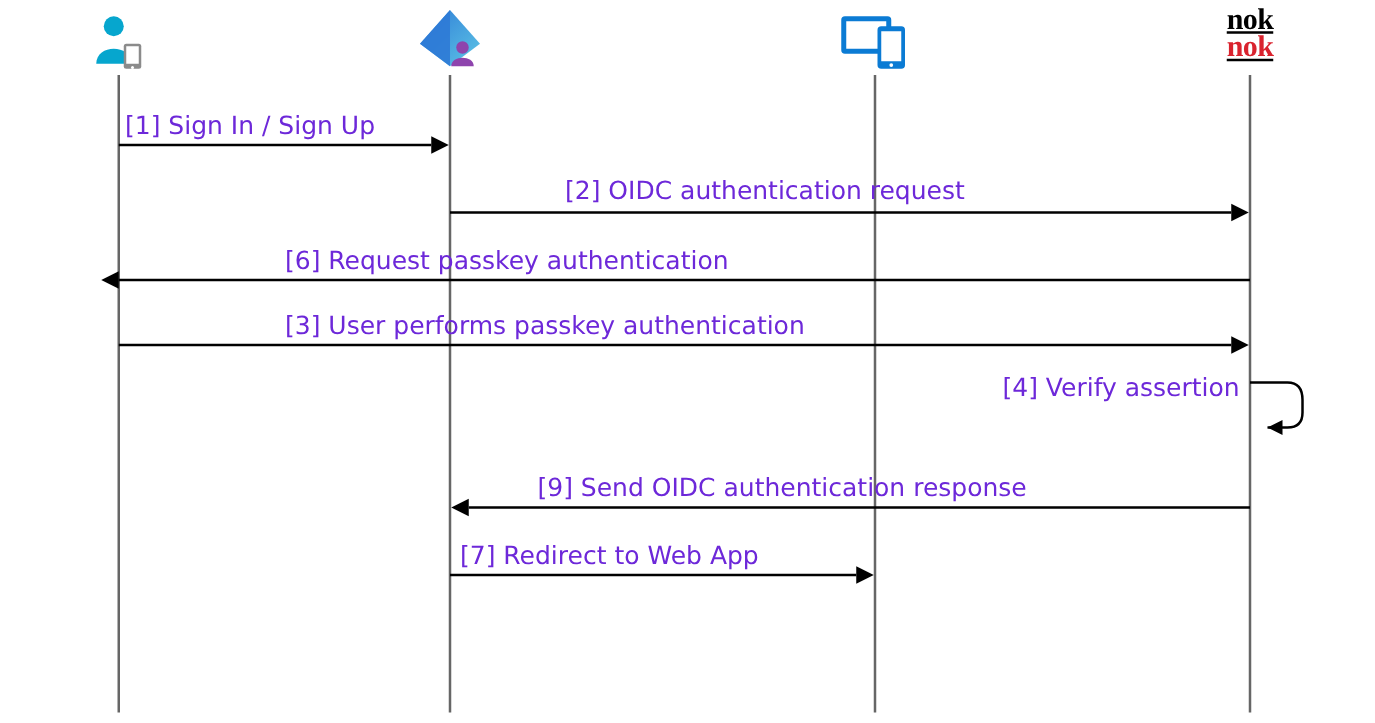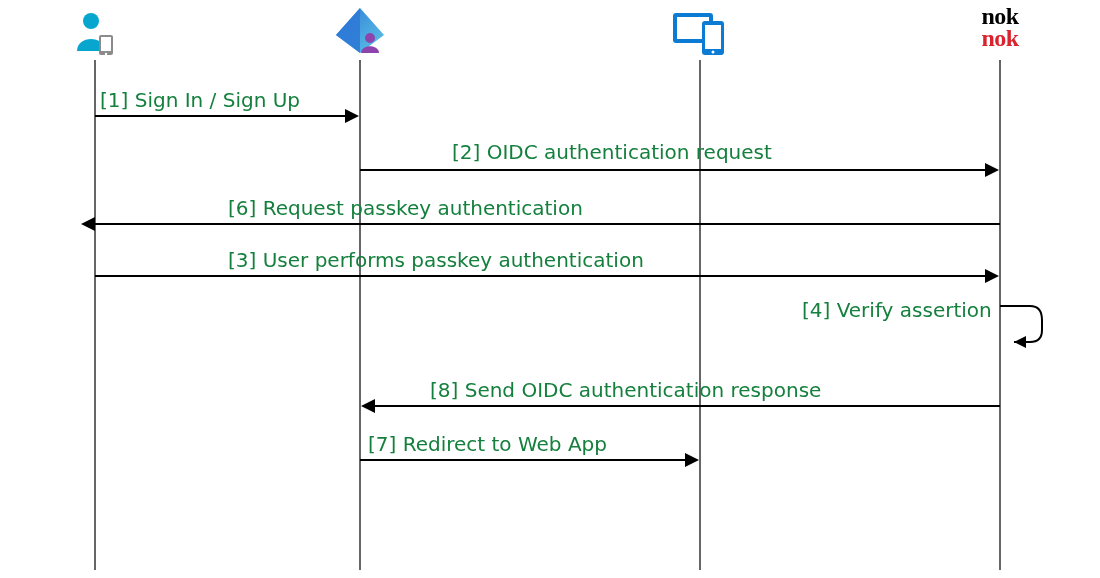--- a/index.html
+++ b/index.html
@@ -14,32 +14,33 @@
     }
     .seq { position: relative; width: 1100px; height: 578px; }
     .participant {
       position: absolute;
       top: 8px;
       width: 90px;
       height: 50px;
       display: flex;
       align-items: center;
       justify-content: center;
+      text-decoration: underline;
     }
     .lifeline {
       position: absolute;
       top: 60px;
       width: 2px;
       background: #666;
       height: 510px;
     }
     .msg-label {
       position: absolute;
       font-size: 20px;
-      color: #15803d;
+      color: #6d28d9;
       white-space: nowrap;
     }
     .arrow {
       position: absolute;
       height: 0;
     }
     .arrow .shaft {
       position: absolute;
       top: -1px;
       height: 2px;
@@ -142,21 +143,21 @@
     <div class="shaft" style="left:0; width:890px"></div>
     <div class="head" style="left:890px; top:-7px; border-width:7px 0 7px 14px; border-color:transparent transparent transparent #000"></div>
   </div>
 
   <div class="msg-label" style="left:802px; top:298px">[4] Verify assertion</div>
   <svg style="position:absolute; left:1000px; top:296px" width="50" height="56">
     <path d="M0 10 L30 10 Q42 10 42 24 L42 34 Q42 46 30 46 L14 46" fill="none" stroke="#000" stroke-width="2"></path>
     <polygon points="14,46 26,40 26,52" fill="#000"></polygon>
   </svg>
 
-  <div class="msg-label" style="left:430px; top:378px">[8] Send OIDC authentication response</div>
+  <div class="msg-label" style="left:430px; top:378px">[9] Send OIDC authentication response</div>
   <div class="arrow" style="left:375px; top:406px">
     <div class="head" style="left:-14px; top:-7px; border-width:7px 14px 7px 0; border-color:transparent #000 transparent transparent"></div>
     <div class="shaft" style="left:0; width:625px"></div>
   </div>
 
   <div class="msg-label" style="left:368px; top:432px">[7] Redirect to Web App</div>
   <div class="arrow" style="left:360px; top:460px">
     <div class="shaft" style="left:0; width:325px"></div>
     <div class="head" style="left:325px; top:-7px; border-width:7px 0 7px 14px; border-color:transparent transparent transparent #000"></div>
   </div>

